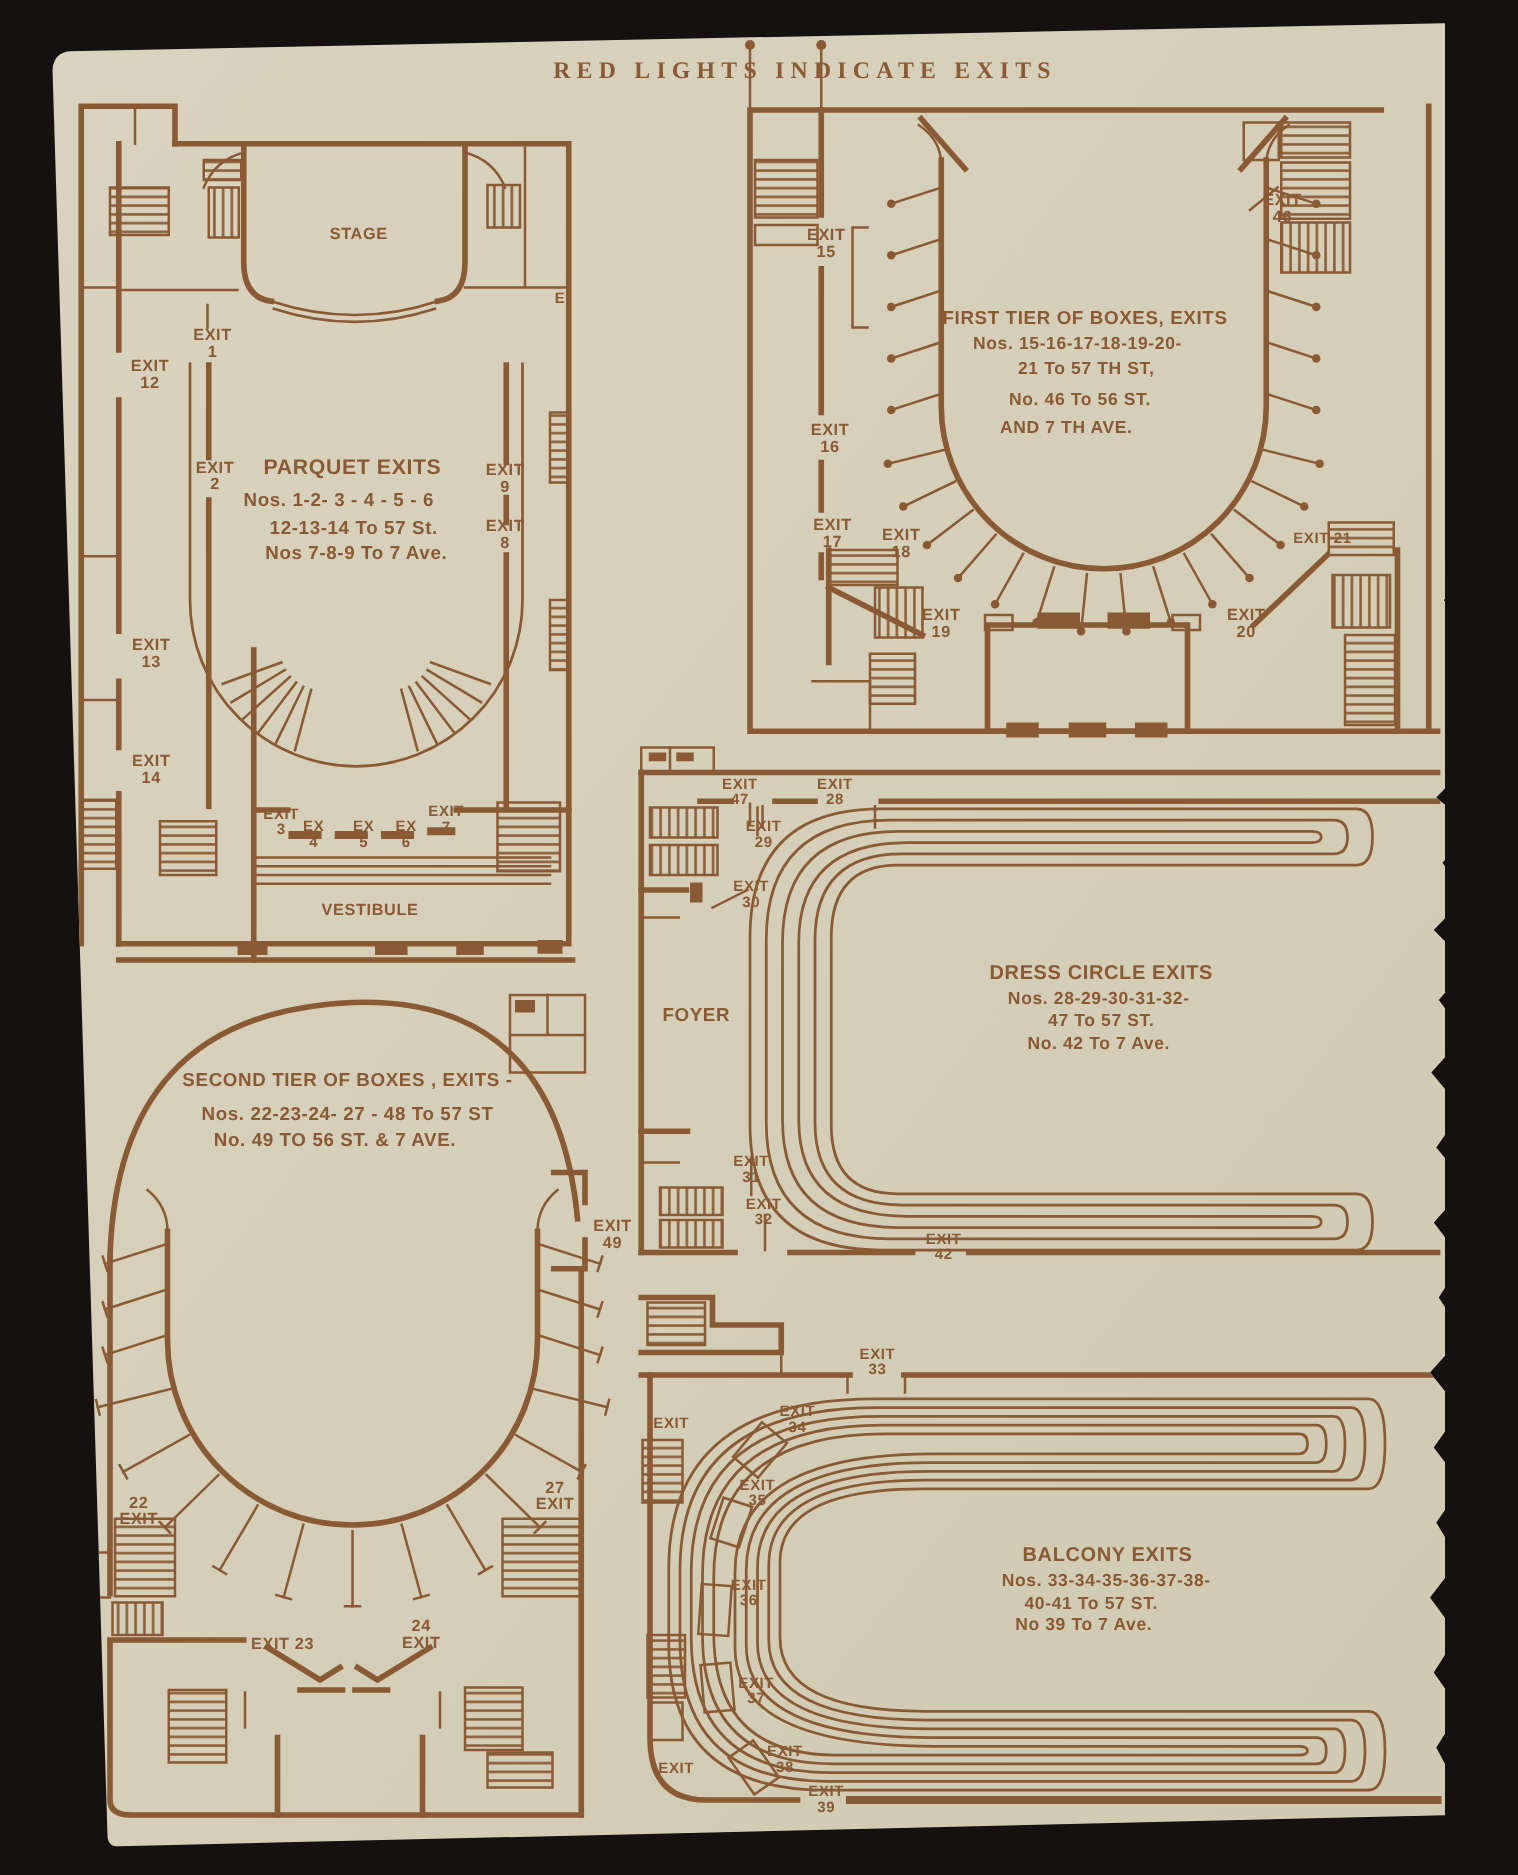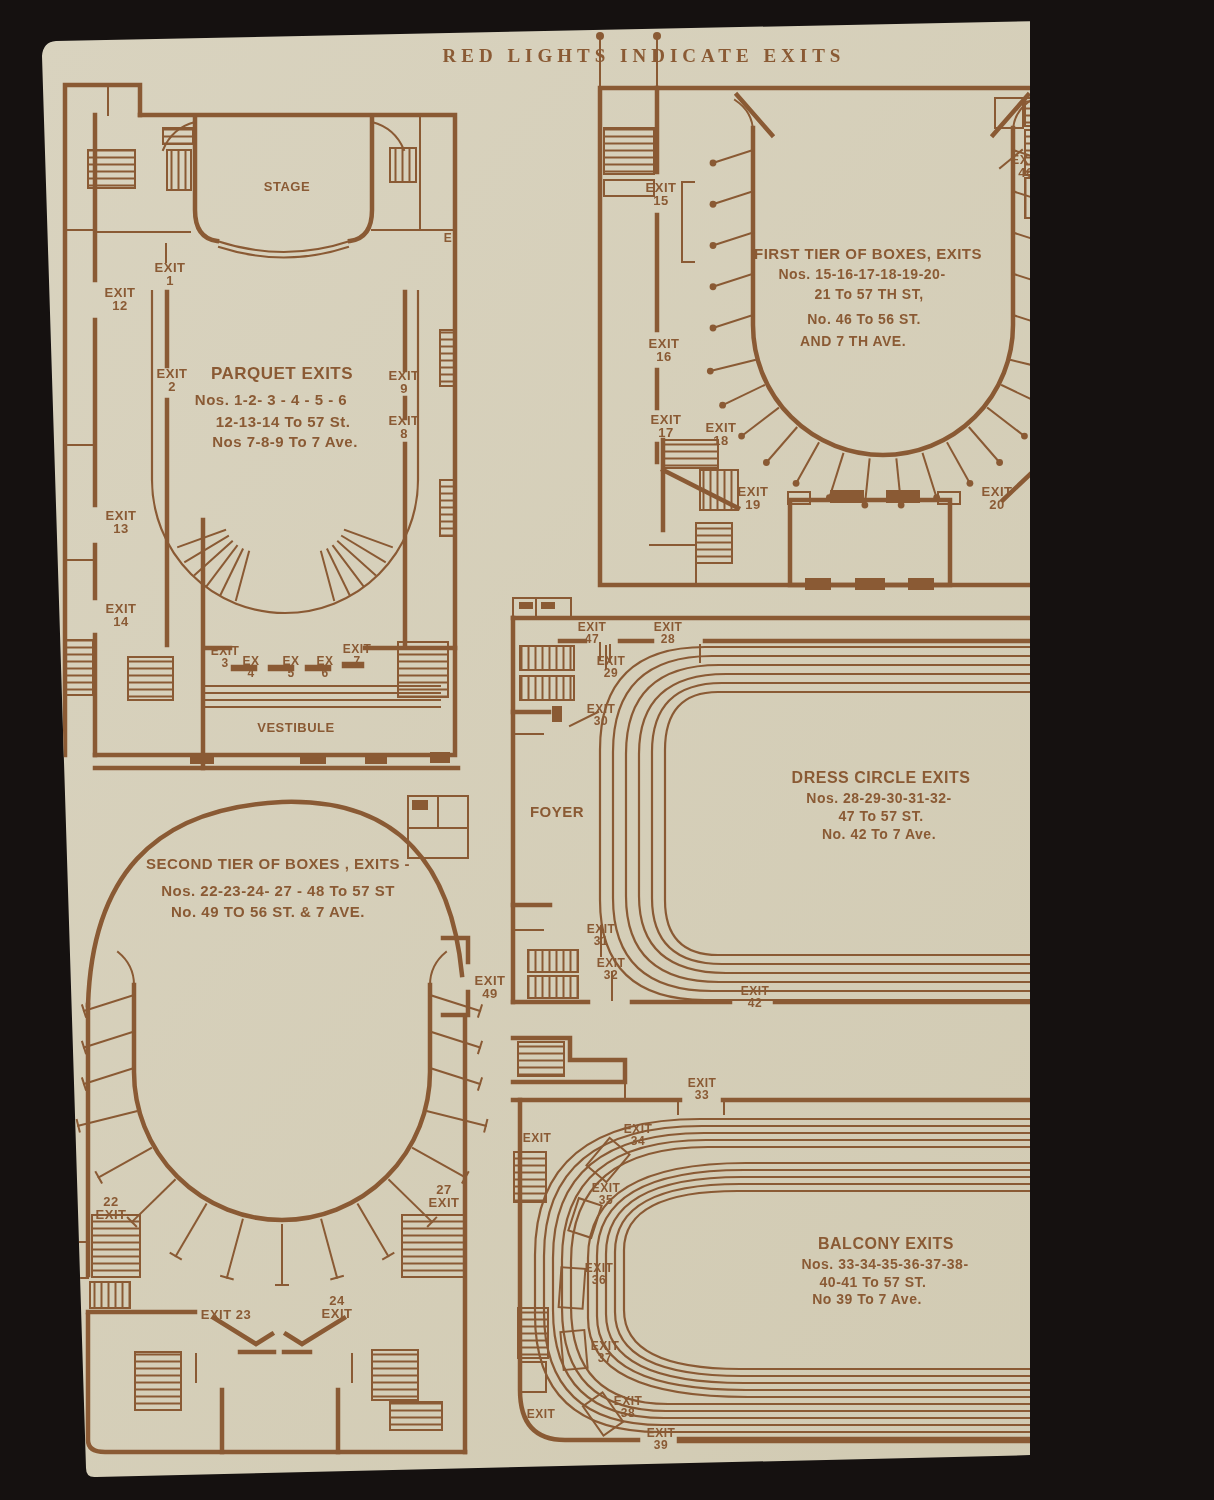--- a/index.html
+++ b/index.html
@@ -2,21 +2,21 @@
 <html style="--background: #151110; --paper: #d7d0bb; --paper2: #cfc8b0; --ink: #8a5a34;"><head>
 <meta charset="utf-8">
 <style>
   :root{
     --background:#151110;
     --paper:#d7d0bb;
     --paper2:#d0c9b1;
     --ink:#8a5a34;
   }
   html,body{margin:0;padding:0;background:var(--background);}
-  .stage-wrap{width:1030px;height:1500px;position:relative;overflow:hidden;}
+  .stage-wrap{width:1156px;height:1500px;position:relative;overflow:hidden;}
   svg{display:block;}
   
   .w{stroke:var(--ink);stroke-width:4.5;fill:none;stroke-linecap:square;}
   .w6{stroke:var(--ink);stroke-width:6.5;fill:none;stroke-linecap:square;}
   .t{stroke:var(--ink);stroke-width:2;fill:none;stroke-linecap:square;}
   .row{stroke:var(--ink);stroke-width:2.2;fill:none;}
   .fillink{fill:var(--ink);stroke:none;}
   .hr{stroke:var(--ink);stroke-width:2;}
   .pline{stroke:var(--ink);stroke-width:2;fill:none;}
   .lbl{fill:var(--ink);font-family:"Liberation Sans",sans-serif;font-weight:bold;

